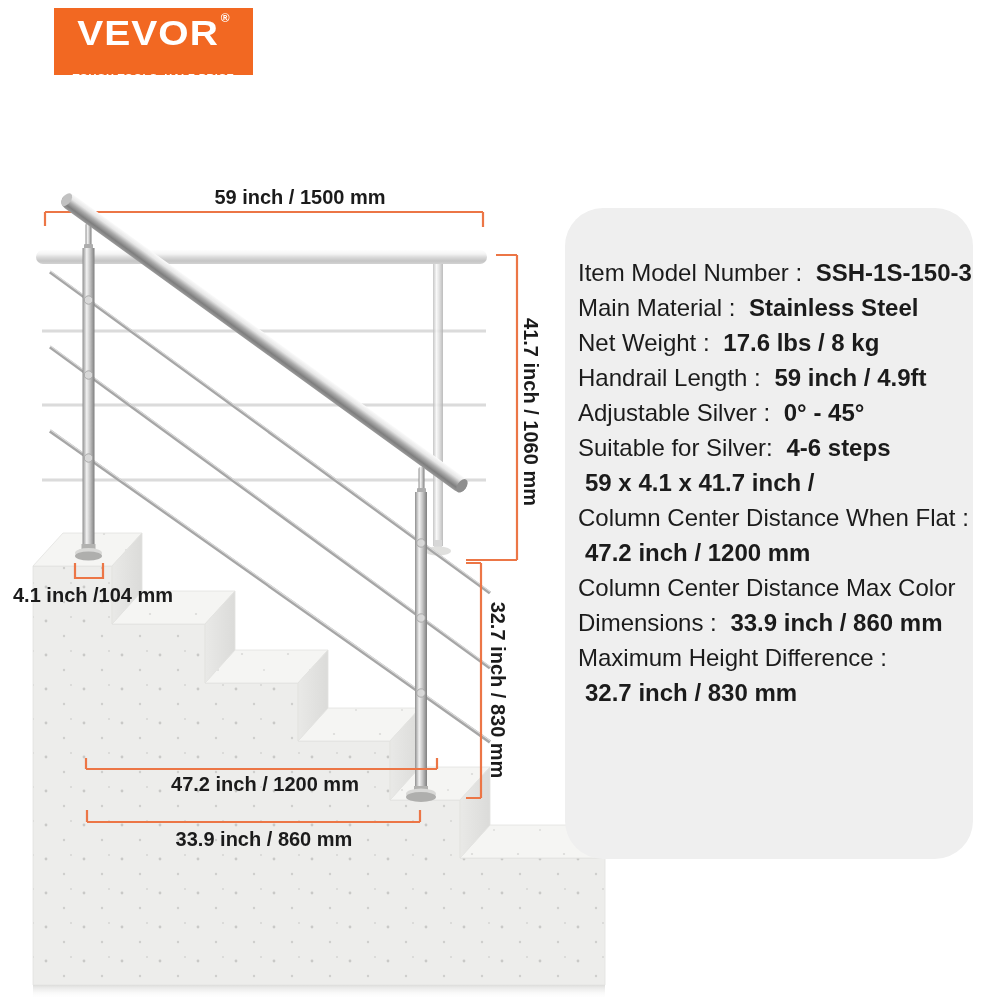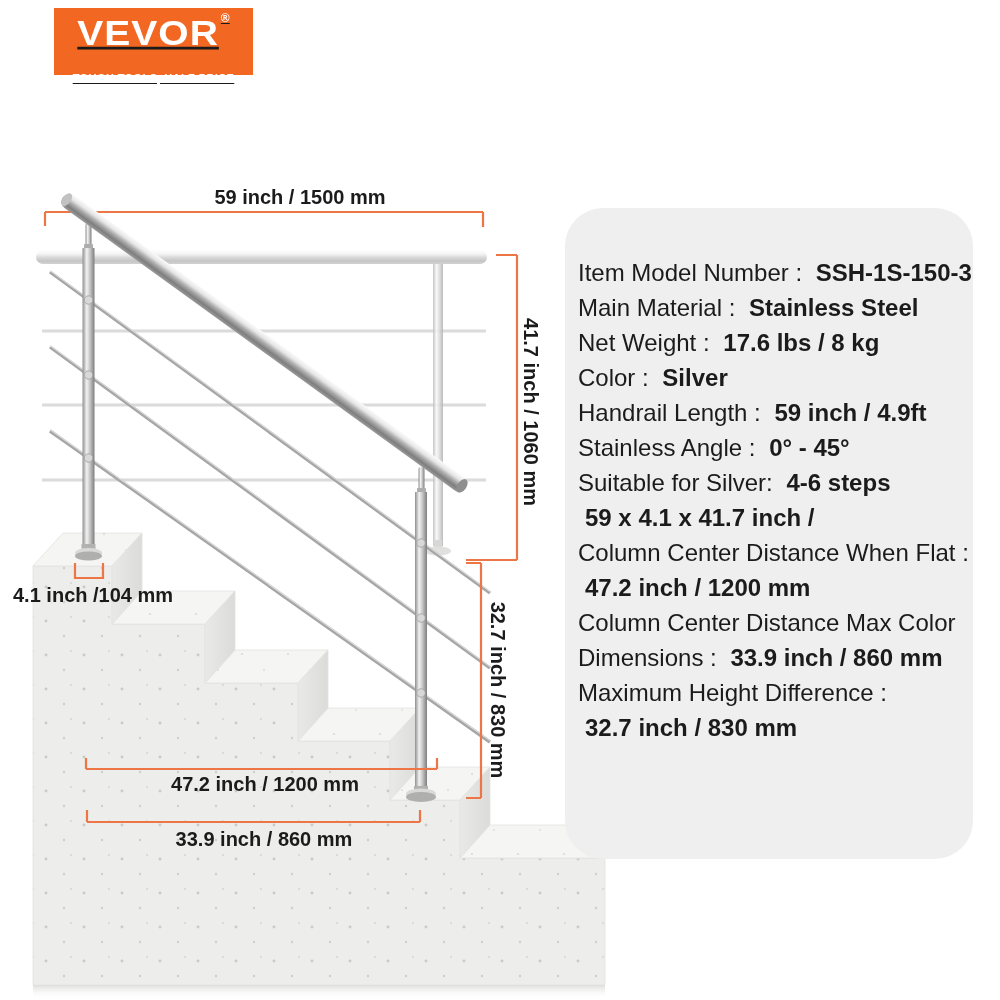--- a/index.html
+++ b/index.html
@@ -9,21 +9,21 @@
     --ink:#1B1B1B;
   }
   *{margin:0;padding:0;box-sizing:border-box;}
   html,body{width:1000px;height:1000px;background:#ffffff;overflow:hidden;
     font-family:"Liberation Sans", sans-serif;color:var(--ink);}
   .stage{position:relative;width:1000px;height:1000px;background:#fff;}
 
   
   .logo{position:absolute;left:54px;top:8px;width:199px;height:67px;
     background:var(--accent-orange);display:flex;flex-direction:column;
-    align-items:center;justify-content:center;padding-top:14px;text-decoration:underline;}
+    align-items:center;justify-content:center;padding-top:14px;}
   .logo .brandrow{display:flex;align-items:flex-start;line-height:1;}
   .logo .brand{color:#fff;font-weight:bold;font-size:39px;letter-spacing:1px;
     line-height:1;transform:scaleY(0.92);}
   .logo .reg{color:#fff;font-size:12px;font-weight:bold;margin-left:2px;margin-top:-1px;}
   .logo .tagline{color:#fff;font-weight:bold;font-size:11px;letter-spacing:0.4px;
     margin-top:20px;white-space:nowrap;}
 
   
   svg.diagram{position:absolute;left:0;top:0;width:1000px;height:1000px;}
   text.dimlabel{font-family:"Liberation Sans",sans-serif;font-weight:bold;
@@ -186,23 +186,22 @@
       <span class="reg">®</span>
     </div>
     <div class="tagline">TOUGH TOOLS, HALF PRICE</div>
   </div>
 
   <div class="panel">
     <div id="specs">
         <div class="spec-line"><span class="spec-label">Item Model Number : </span><span class="spec-value">SSH-1S-150-3</span></div>
         <div class="spec-line"><span class="spec-label">Main Material : </span><span class="spec-value">Stainless Steel</span></div>
         <div class="spec-line"><span class="spec-label">Net Weight : </span><span class="spec-value">17.6 lbs / 8 kg</span></div>
-        <div class="spec-line"><span class="spec-label">Color : </span><span class="spec-value">Silver</span></div>
         <div class="spec-line"><span class="spec-label">Handrail Length : </span><span class="spec-value">59 inch / 4.9ft</span></div>
-        <div class="spec-line"><span class="spec-label">Stainless Angle : </span><span class="spec-value">0° - 45°</span></div>
+        <div class="spec-line"><span class="spec-label">Adjustable Silver : </span><span class="spec-value">0° - 45°</span></div>
         <div class="spec-line"><span class="spec-label">Suitable for Silver: </span><span class="spec-value">4-6 steps</span></div>
         <div class="spec-line"><span class="spec-label"></span><span class="spec-value">59 x 4.1 x 41.7 inch /</span></div>
         <div class="spec-line"><span class="spec-label">Column Center Distance When Flat : </span><span class="spec-value"></span></div>
         <div class="spec-line"><span class="spec-label"></span><span class="spec-value">47.2 inch / 1200 mm</span></div>
         <div class="spec-line"><span class="spec-label">Column Center Distance Max Color</span><span class="spec-value"></span></div>
         <div class="spec-line"><span class="spec-label">Dimensions : </span><span class="spec-value">33.9 inch / 860 mm</span></div>
         <div class="spec-line"><span class="spec-label">Maximum Height Difference : </span><span class="spec-value"></span></div>
         <div class="spec-line"><span class="spec-label"></span><span class="spec-value">32.7 inch / 830 mm</span></div>
       </div>
   </div>

